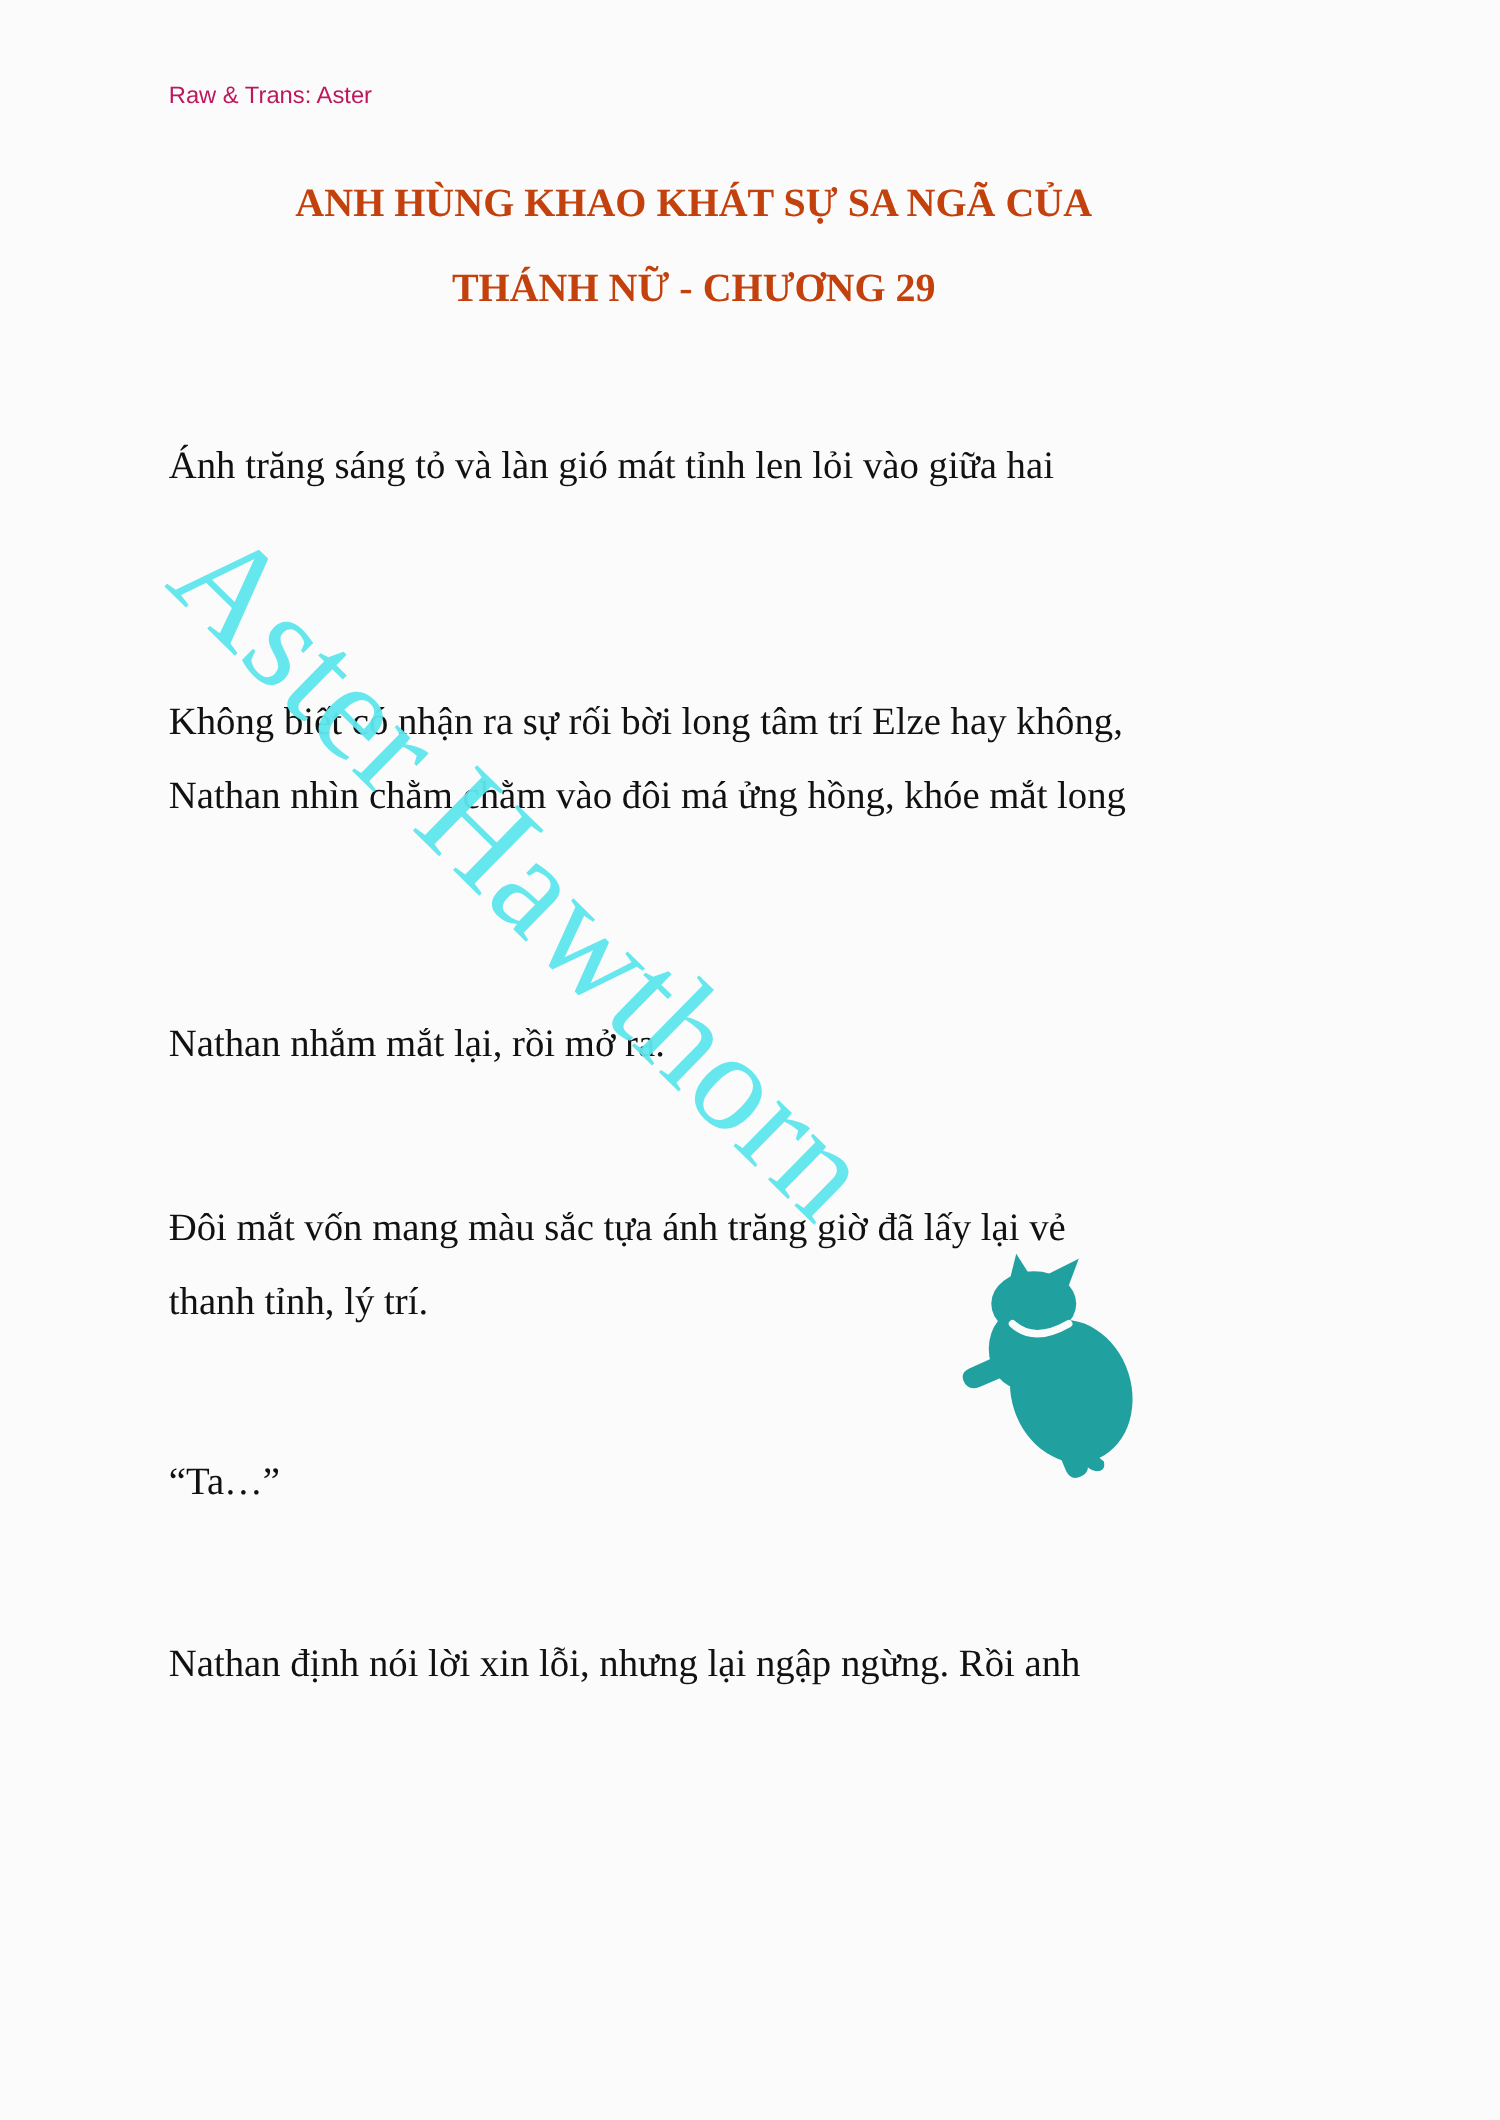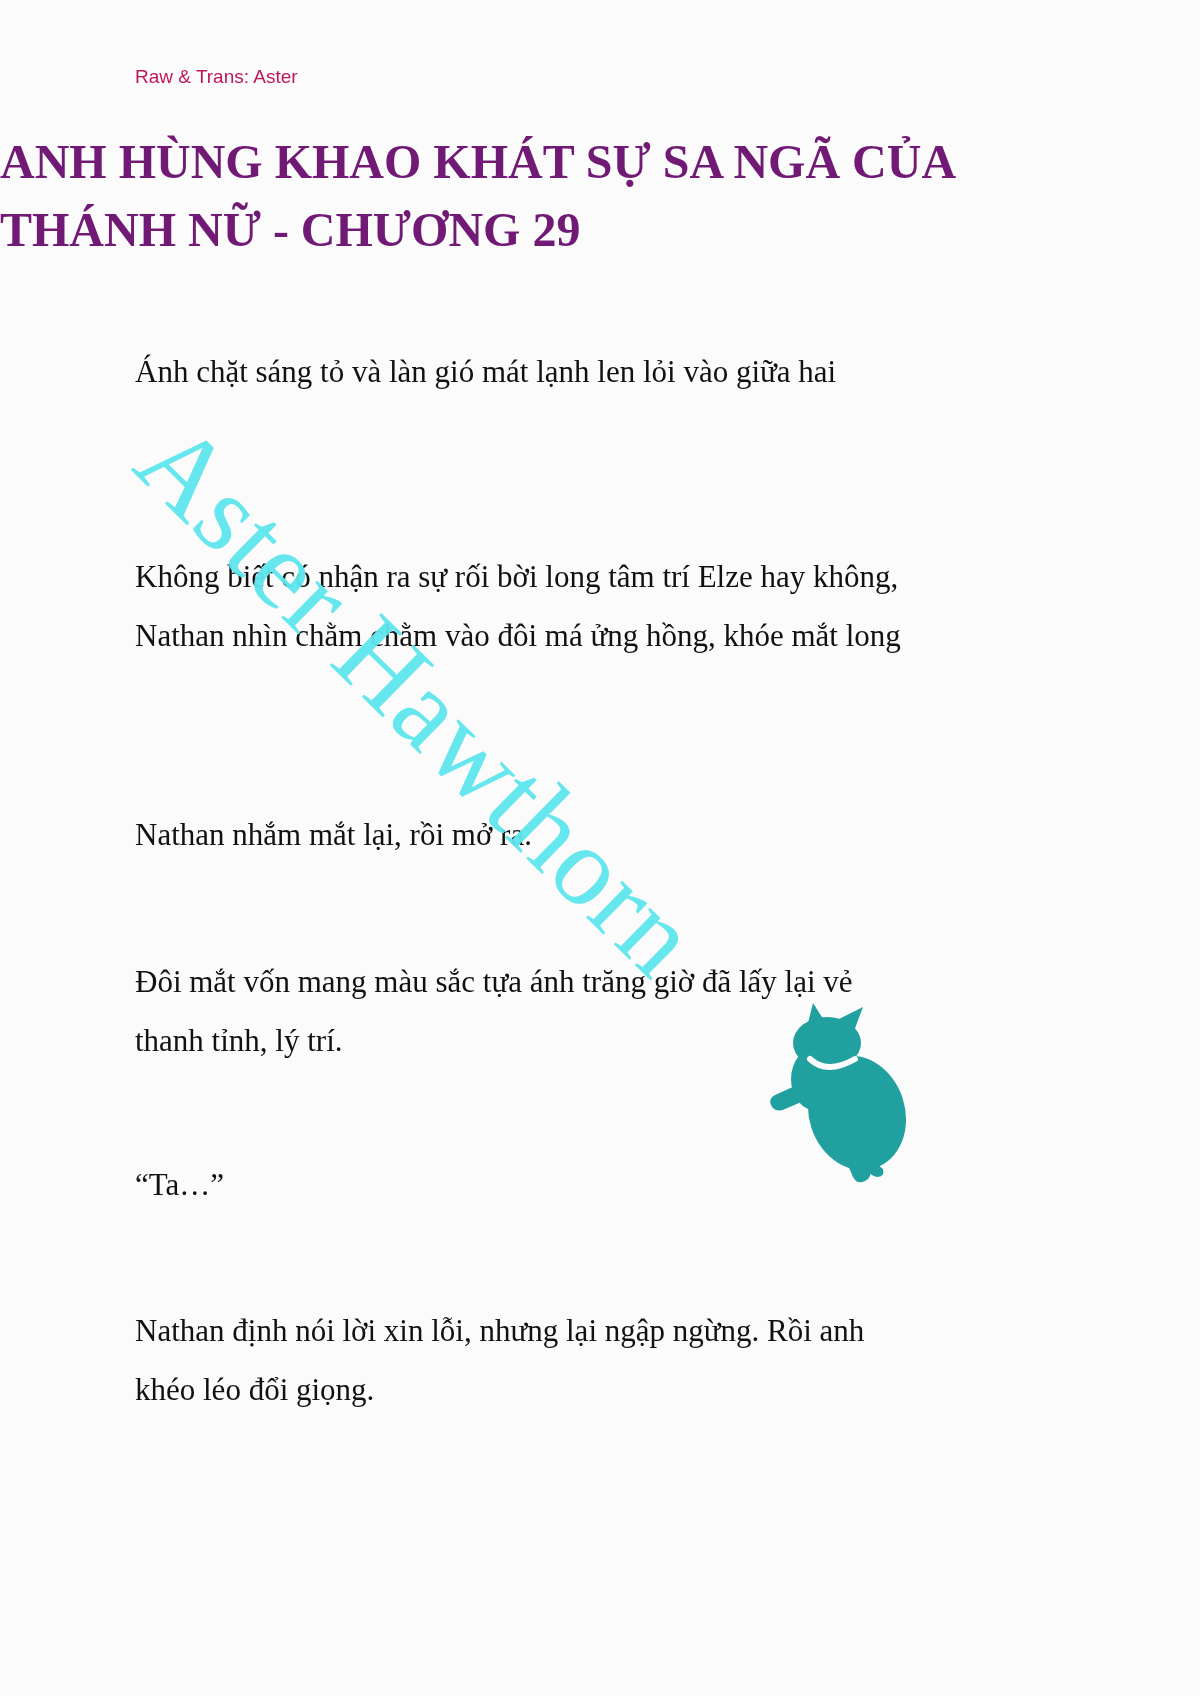--- a/index.html
+++ b/index.html
@@ -10,23 +10,24 @@
       overflow: hidden;
       color: #111;
     }
     .credit {
       position: absolute; left: 135px; top: 66px;
       font-family: "Liberation Sans", sans-serif;
       font-size: 19px; color: #be185d;
     }
     .title {
       position: absolute; left: 0; width: 1110px; top: 128px;
+      text-align: center;
       font-family: "Liberation Serif", serif;
-      font-weight: bold; font-size: 48px;
-      line-height: 68px; color: #701a75;
+      font-weight: bold; font-size: 32px;
+      line-height: 68px; color: #c2410c;
     }
     .title div { white-space: nowrap; }
     .para {
       position: absolute; left: 135px; width: 920px;
       font-family: "Liberation Serif", serif;
       font-size: 31px; line-height: 58.5px; color: #111;
       margin: 0;
     }
     .para span { display: block; white-space: nowrap; }
     .watermark {
@@ -49,21 +50,21 @@
 <div>
 
   <div class="credit">Raw &amp; Trans: Aster</div>
 
   <div class="title">
     <div>ANH HÙNG KHAO KHÁT SỰ SA NGÃ CỦA</div>
     <div>THÁNH NỮ - CHƯƠNG 29</div>
   </div>
 
   <p class="para" style="top:343px">
-    <span>Ánh chặt sáng tỏ và làn gió mát lạnh len lỏi vào giữa hai</span>
+    <span>Ánh trăng sáng tỏ và làn gió mát tỉnh len lỏi vào giữa hai</span>
   </p>
 
   <p class="para" style="top:548px">
     <span>Không biết có nhận ra sự rối bời long tâm trí Elze hay không,</span>
     <span>Nathan nhìn chằm chằm vào đôi má ửng hồng, khóe mắt long</span>
   </p>
 
   <p class="para" style="top:806px">
     <span>Nathan nhắm mắt lại, rồi mở ra.</span>
   </p>
@@ -72,21 +73,20 @@
     <span>Đôi mắt vốn mang màu sắc tựa ánh trăng giờ đã lấy lại vẻ</span>
     <span>thanh tỉnh, lý trí.</span>
   </p>
 
   <p class="para" style="top:1156px">
     <span>“Ta…”</span>
   </p>
 
   <p class="para" style="top:1302px">
     <span>Nathan định nói lời xin lỗi, nhưng lại ngập ngừng. Rồi anh</span>
-    <span>khéo léo đổi giọng.</span>
   </p>
 
   <div class="wm-wrap">
     <div class="watermark" style="left:196px; top:402px;">Aster Hawthorn</div>
 
     <svg class="cat" viewBox="0 0 145 190" xmlns="http://www.w3.org/2000/svg">
       <g fill="#21a0a0">
 
         <path d="M40 40 L48 8 L62 30 Z"></path>
         <path d="M66 28 L98 12 L86 44 Z"></path>

